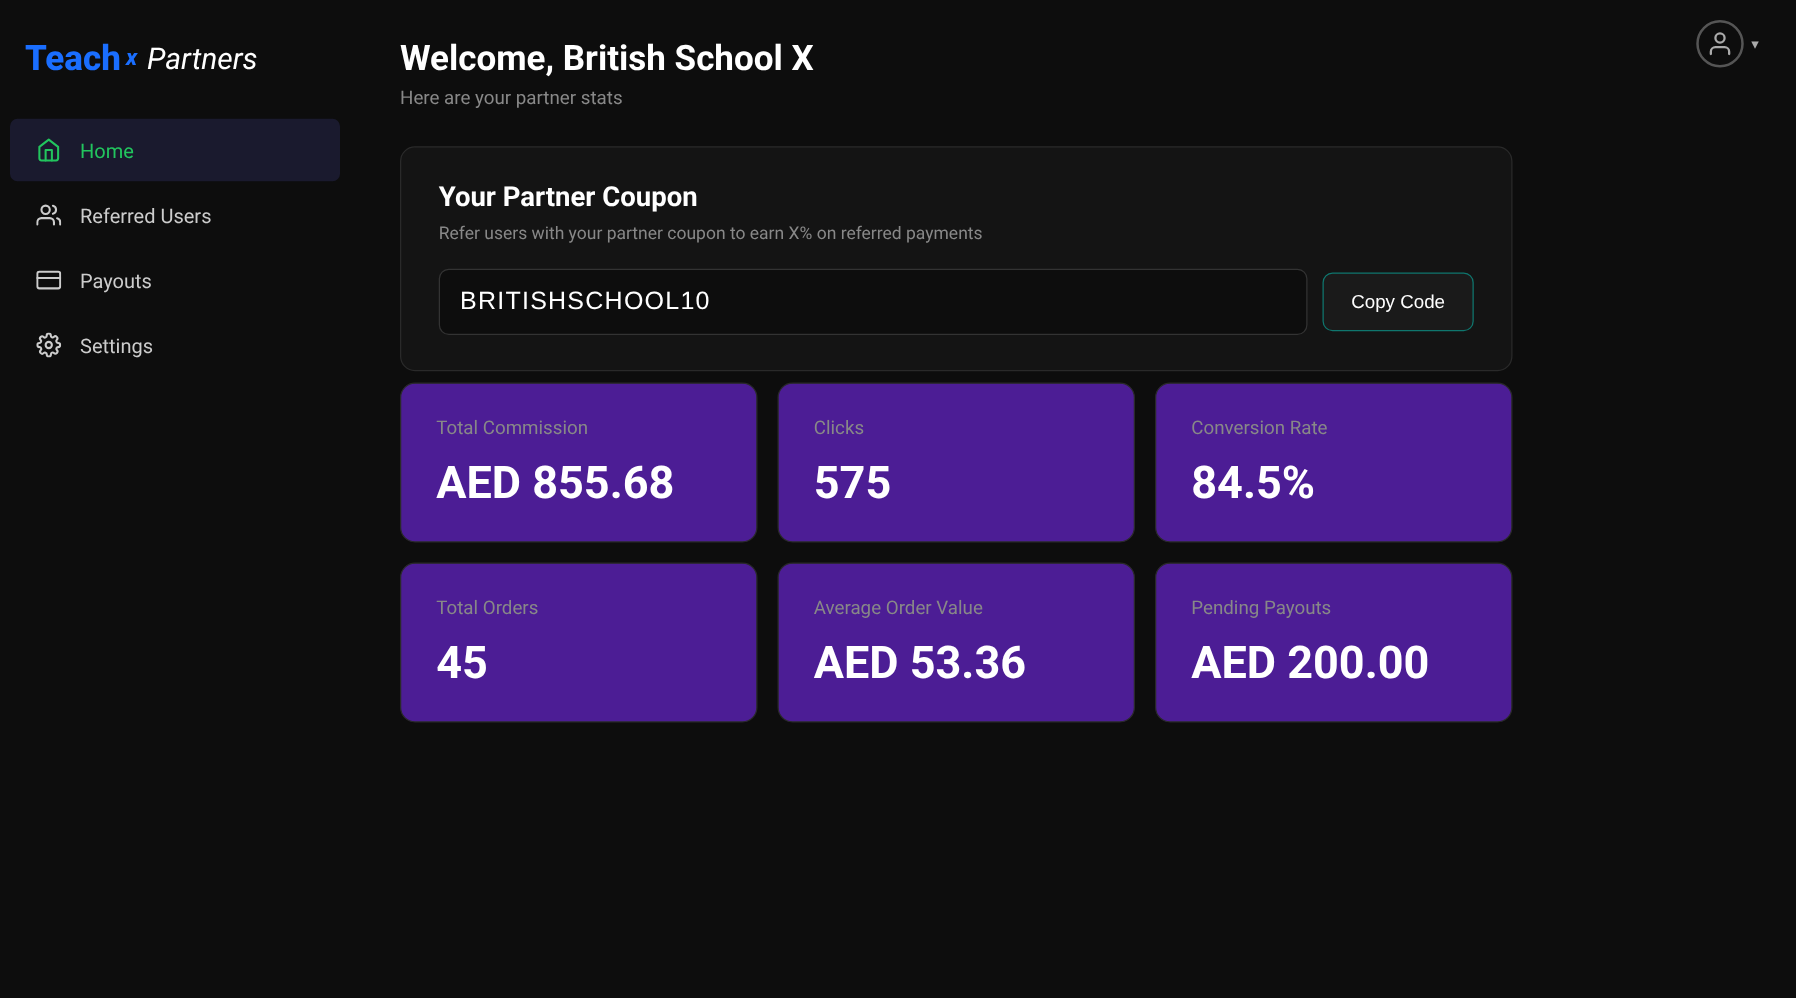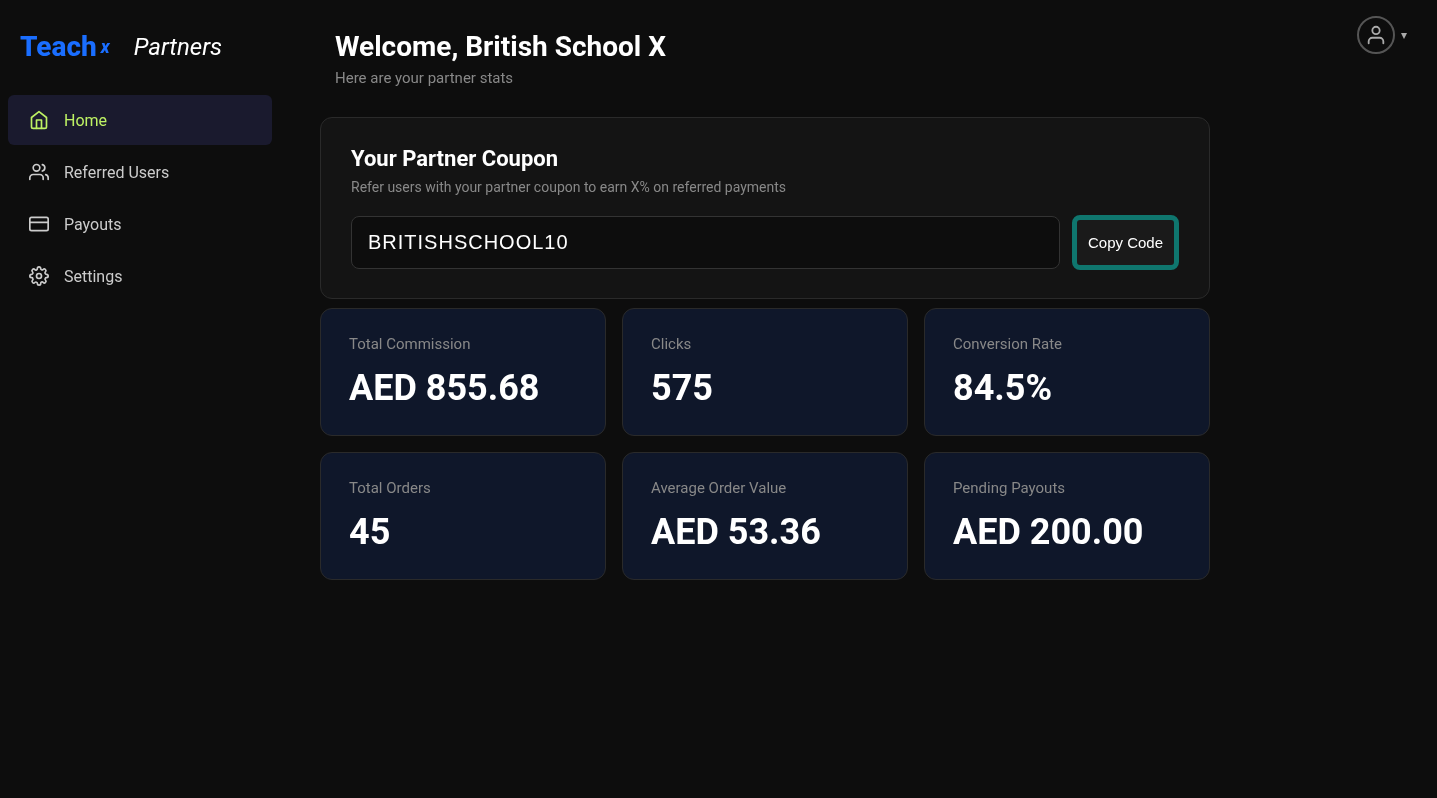--- a/index.html
+++ b/index.html
@@ -43,61 +43,60 @@
       color: #1a6eff;
       vertical-align: super;
       font-style: italic;
     }
 
     .logo-partners {
       font-size: 24px;
       font-weight: 400;
       color: #ffffff;
       font-style: italic;
-      margin-left: 20px;
+      margin-left: 4px;
     }
 
     .nav-item {
       display: flex;
       align-items: center;
       gap: 14px;
       padding: 14px 20px;
       cursor: pointer;
       border-radius: 6px;
       margin: 2px 8px;
       color: #cccccc;
       font-size: 16px;
       font-weight: 400;
       transition: background 0.15s;
     }
 
     .nav-item.active {
       background-color: #1a1a2e;
-      color: #bef264;
+      color: #22c55e;
     }
 
     .nav-icon {
       width: 22px;
       height: 22px;
       display: flex;
       align-items: center;
       justify-content: center;
       flex-shrink: 0;
     }
 
     
     .main {
       flex: 1;
       padding: 30px 40px;
       overflow-y: auto;
     }
 
     .page-header {
       margin-bottom: 30px;
-      margin-left: 15px;
     }
 
     .page-title {
       font-size: 28px;
       font-weight: 700;
       color: #ffffff;
       margin-bottom: 6px;
     }
 
     .page-subtitle {
@@ -142,41 +141,41 @@
       padding: 14px 16px;
       color: #ffffff;
       font-size: 20px;
       font-weight: 500;
       letter-spacing: 1px;
       outline: none;
     }
 
     .copy-btn {
       background-color: #1a1a1a;
-      border: 5px solid #0f766e;
+      border: 1px solid #0f766e;
       border-radius: 8px;
-      padding: 14px 11px;
+      padding: 14px 22px;
       color: #ffffff;
       font-size: 15px;
       cursor: pointer;
       white-space: nowrap;
       transition: background 0.15s;
     }
 
     
     .stats-grid {
       display: grid;
       grid-template-columns: repeat(3, 1fr);
       gap: 16px;
       max-width: 890px;
       margin-bottom: 16px;
     }
 
     .stat-card {
-      background-color: #0f172a;
+      background-color: #4c1d95;
       border: 1px solid #2a2a2a;
       border-radius: 12px;
       padding: 26px 28px;
     }
 
     .stat-label {
       font-size: 15px;
       color: #888888;
       margin-bottom: 14px;
       font-weight: 400;

